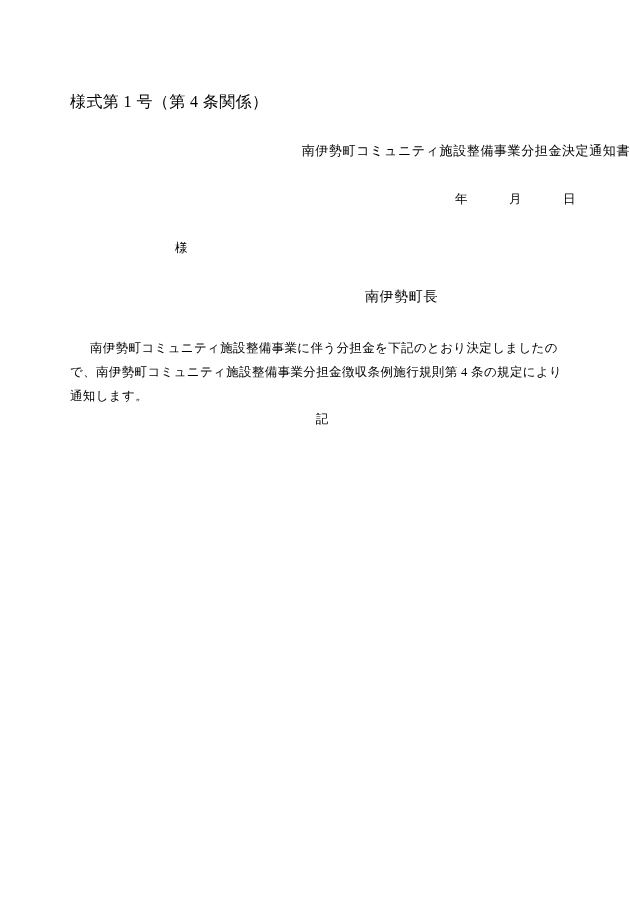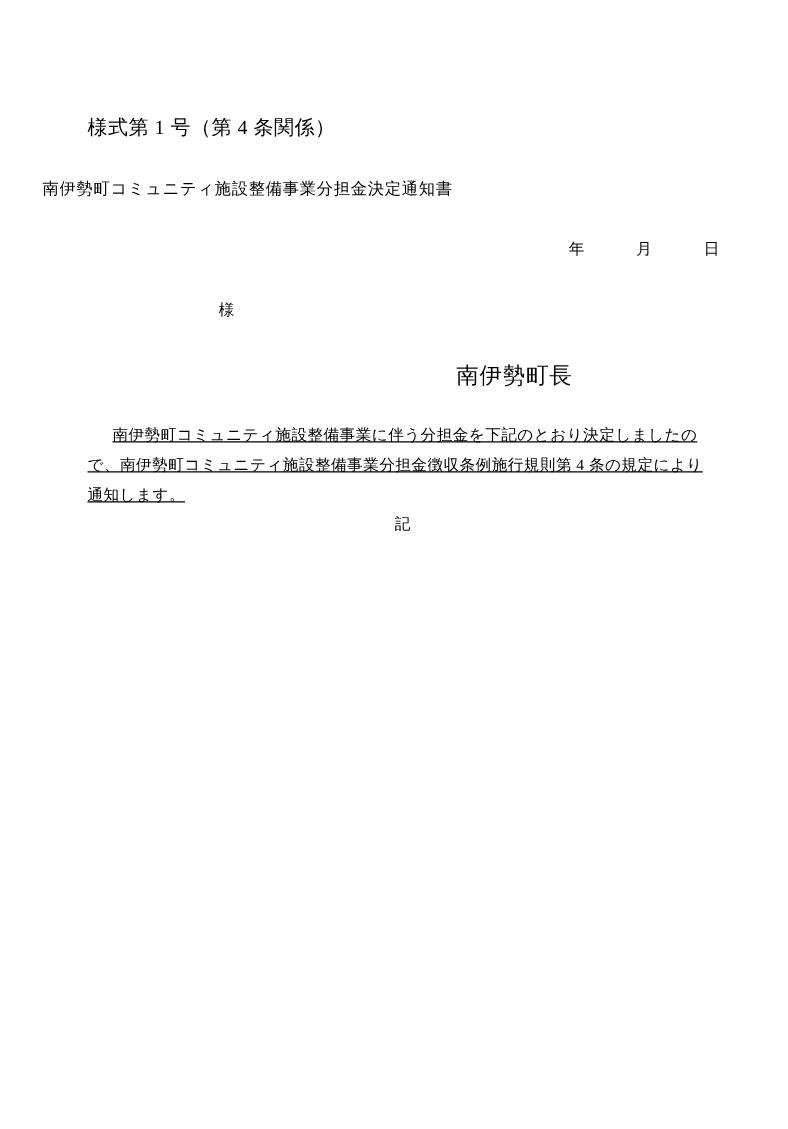--- a/index.html
+++ b/index.html
@@ -29,21 +29,21 @@
     font-size: 16px;
     letter-spacing: 0.4px;
     white-space: nowrap;
   }
 
   .doc-title {
     position: absolute;
     left: 0;
     top: 142px;
     width: 630px;
-    text-align: left;
+    text-align: right;
     font-size: 13px;
     letter-spacing: 0.6px;
     padding-left: 34px;
     box-sizing: border-box;
     white-space: nowrap;
   }
 
   .date-line {
     position: absolute;
     left: 455px;
@@ -63,34 +63,33 @@
     top: 240px;
     font-size: 12.5px;
     letter-spacing: 0.4px;
     white-space: nowrap;
   }
 
   .issuer {
     position: absolute;
     left: 365px;
     top: 288px;
-    font-size: 18px;
+    font-size: 14px;
     letter-spacing: 0.6px;
     white-space: nowrap;
   }
 
   .body-text {
     position: absolute;
     left: 70px;
     top: 336px;
     width: 500px;
     font-size: 12.5px;
     line-height: 24px;
     letter-spacing: 0.35px;
-    text-decoration: underline;
   }
   .body-text .indent {
     display: block;
     text-indent: 20px;
   }
 
   .ki-mark {
     position: absolute;
     left: 0;
     top: 411px;

